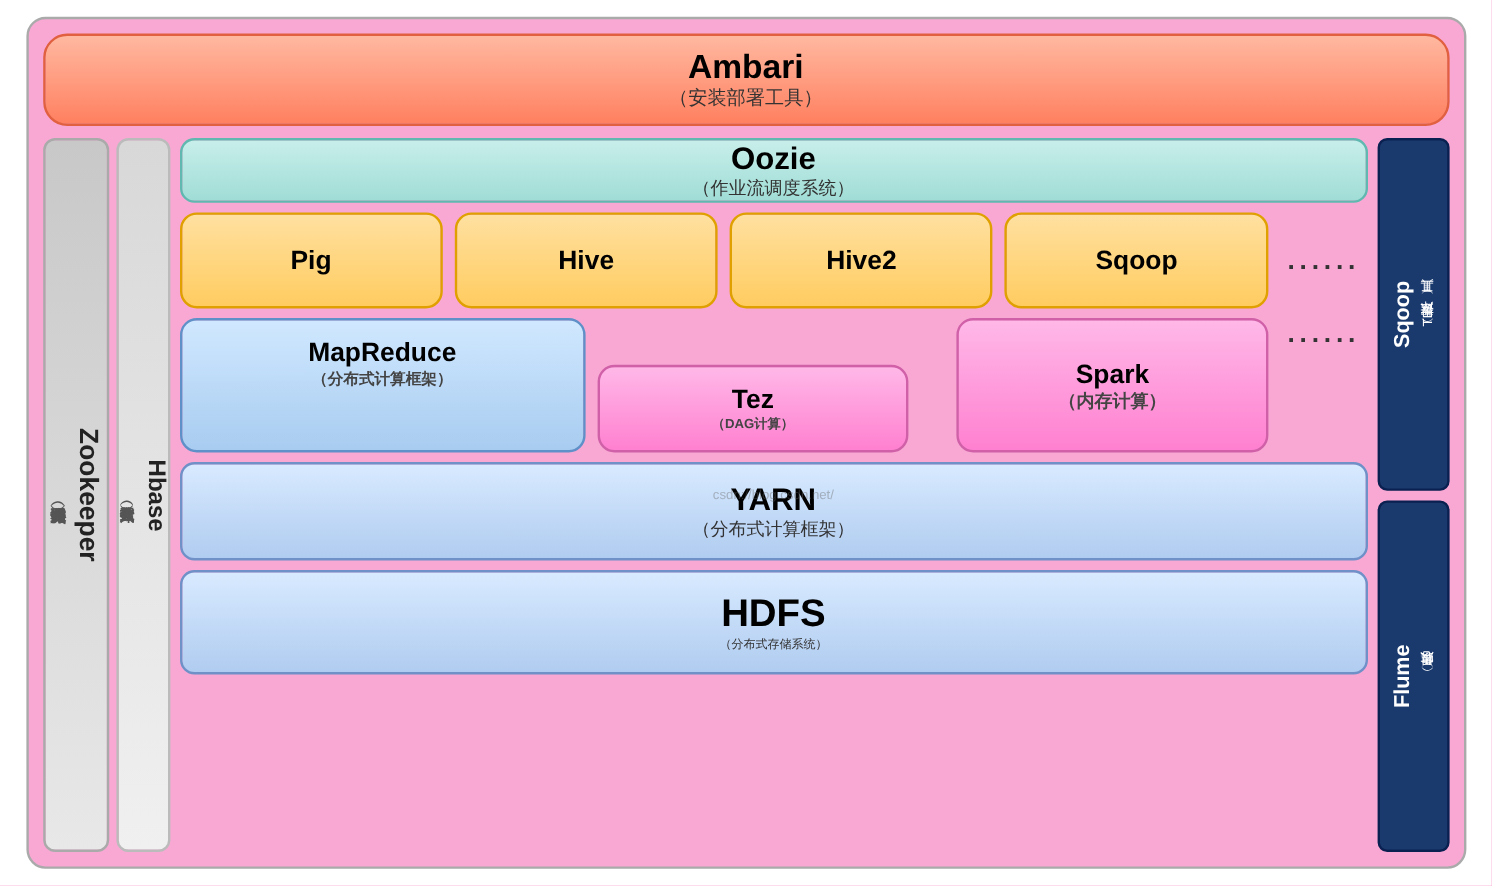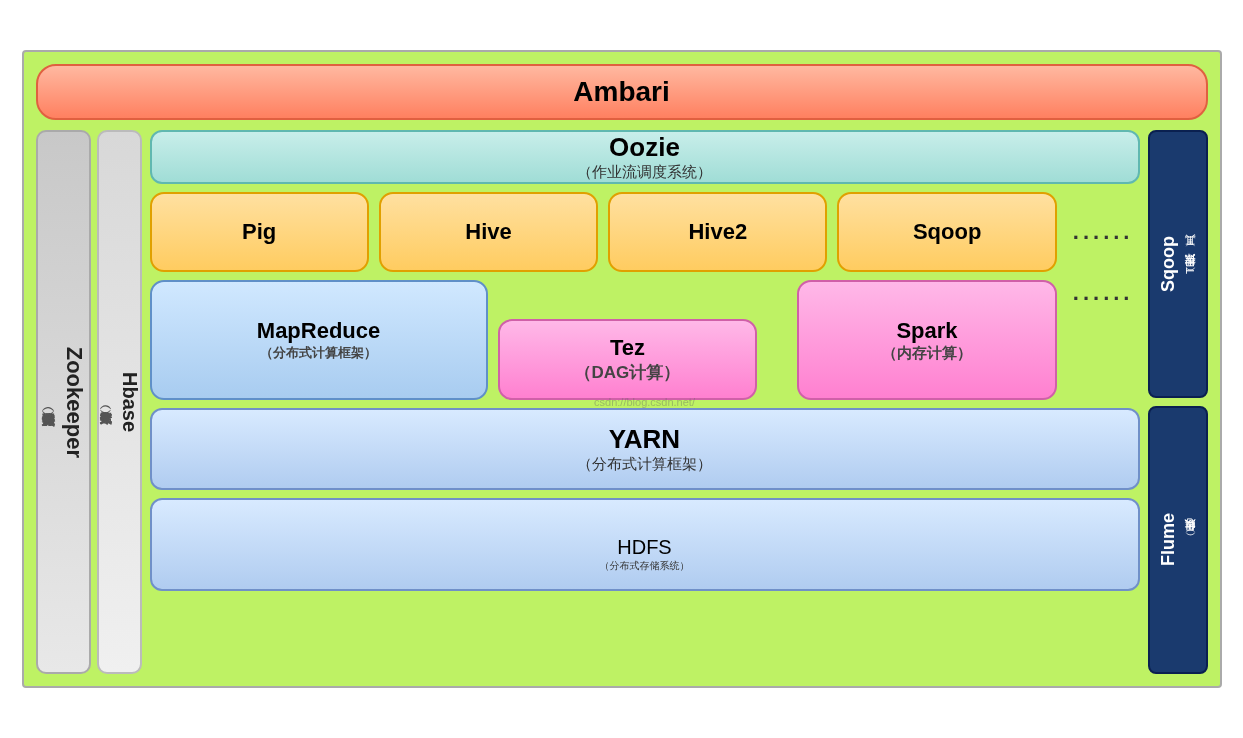--- a/index.html
+++ b/index.html
@@ -7,24 +7,24 @@
       background: #fff;
       font-family: 'Microsoft YaHei', Arial, sans-serif;
       width: 1243px;
       height: 738px;
       display: flex;
       align-items: center;
       justify-content: center;
     }
     .diagram {
       width: 1200px;
-      height: 638px;
-      background: #bef264;
+      height: 710px;
+      background: #f9a8d4;
       border: 2px solid #aaa;
-      border-radius: 4px;
+      border-radius: 16px;
       padding: 12px;
       display: flex;
       flex-direction: column;
       gap: 10px;
     }
 
     
     .ambari-box {
       background: linear-gradient(to bottom, #ffb8a0, #ff8060);
       border: 2px solid #e06040;
@@ -175,21 +175,20 @@
       background: linear-gradient(to bottom, #d0e8ff, #a8ccf0);
       border: 2px solid #6090c8;
       border-radius: 14px;
       text-align: center;
       padding: 14px 10px;
       font-weight: bold;
       flex: 2;
       display: flex;
       flex-direction: column;
       align-items: center;
-      justify-content: center;
     }
     .mapreduce-box .title {
       font-size: 22px;
       color: #000;
     }
     .mapreduce-box .subtitle {
       font-size: 13px;
       color: #444;
     }
 
@@ -205,21 +204,21 @@
       flex-direction: column;
       align-items: center;
       justify-content: center;
       margin-top: 39px;
     }
     .tez-box .title {
       font-size: 22px;
       color: #000;
     }
     .tez-box .subtitle {
-      font-size: 17px;
+      font-size: 11px;
       color: #444;
     }
 
     .spark-box {
       background: linear-gradient(to bottom, #ffb8e8, #ff80d0);
       border: 2px solid #d060a8;
       border-radius: 14px;
       text-align: center;
       padding: 14px 10px;
       font-weight: bold;
@@ -267,24 +266,23 @@
 
     .hdfs-box {
       background: linear-gradient(to bottom, #d8eaff, #b0ccf0);
       border: 2px solid #7090c8;
       border-radius: 12px;
       text-align: center;
       padding: 16px;
       flex: 1;
     }
     .hdfs-box .title {
-      font-size: 20px;
-      font-weight: normal;
-      color: #000;
-      margin-top: 20px;
+      font-size: 32px;
+      font-weight: bold;
+      color: #000;
     }
     .hdfs-box .subtitle {
       font-size: 10px;
       color: #333;
     }
 
     
     .right-side {
       display: flex;
       flex-direction: column;
@@ -343,20 +341,21 @@
       gap: 8px;
     }
   </style>
 </head>
 <body>
 
 <div class="diagram">
 
   <div class="ambari-box">
     <div class="title">Ambari</div>
+    <div class="subtitle">（安装部署工具）</div>
   </div>
 
   <div class="main-area">
 
     <div class="left-side">
 
       <div class="vertical-box zookeeper-box">
         <div class="vertical-text-container">
           <span class="vtitle">Zookeeper</span>
           <span class="vsubtitle">（分布式协调服务）</span>

